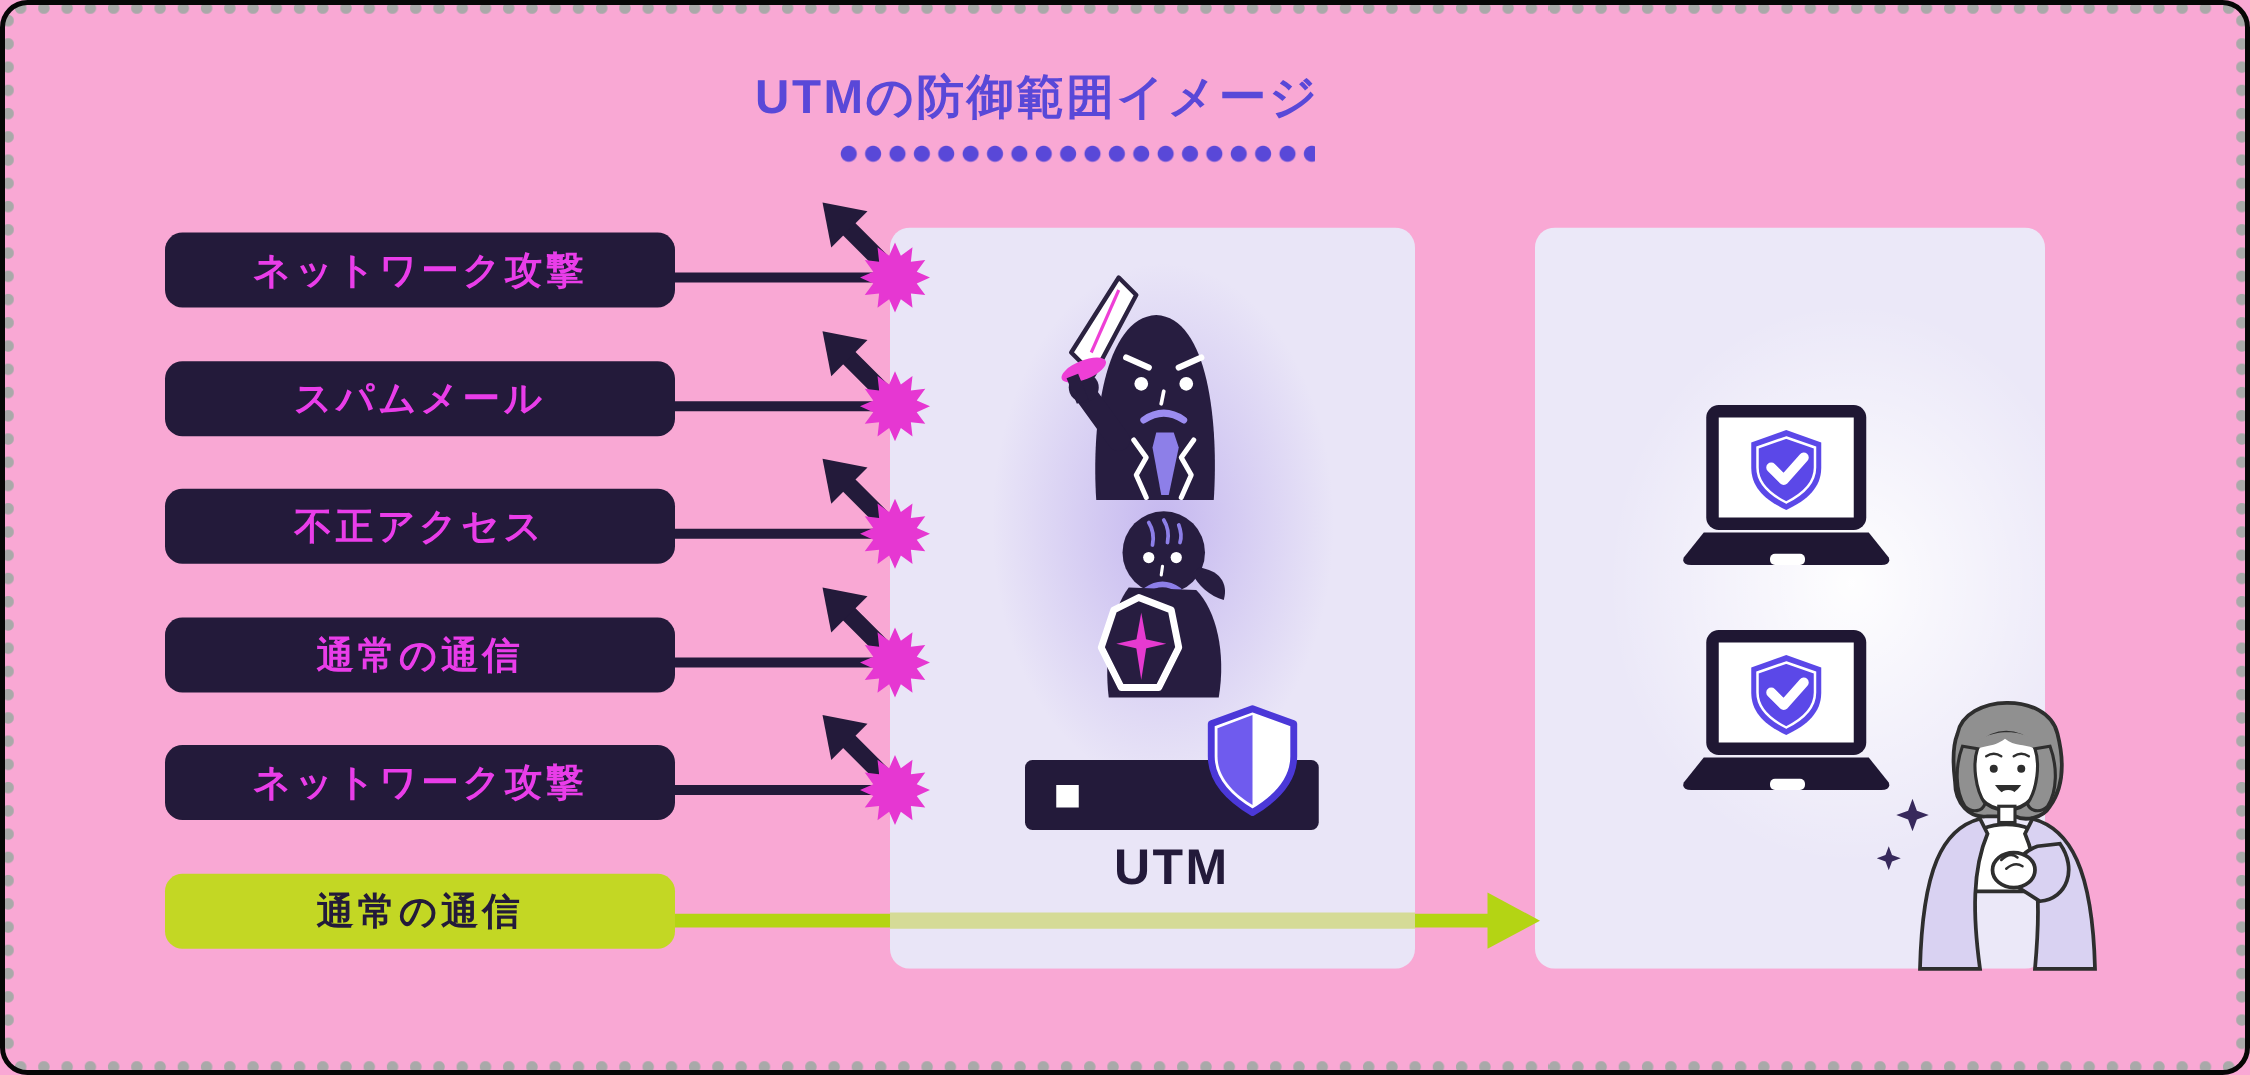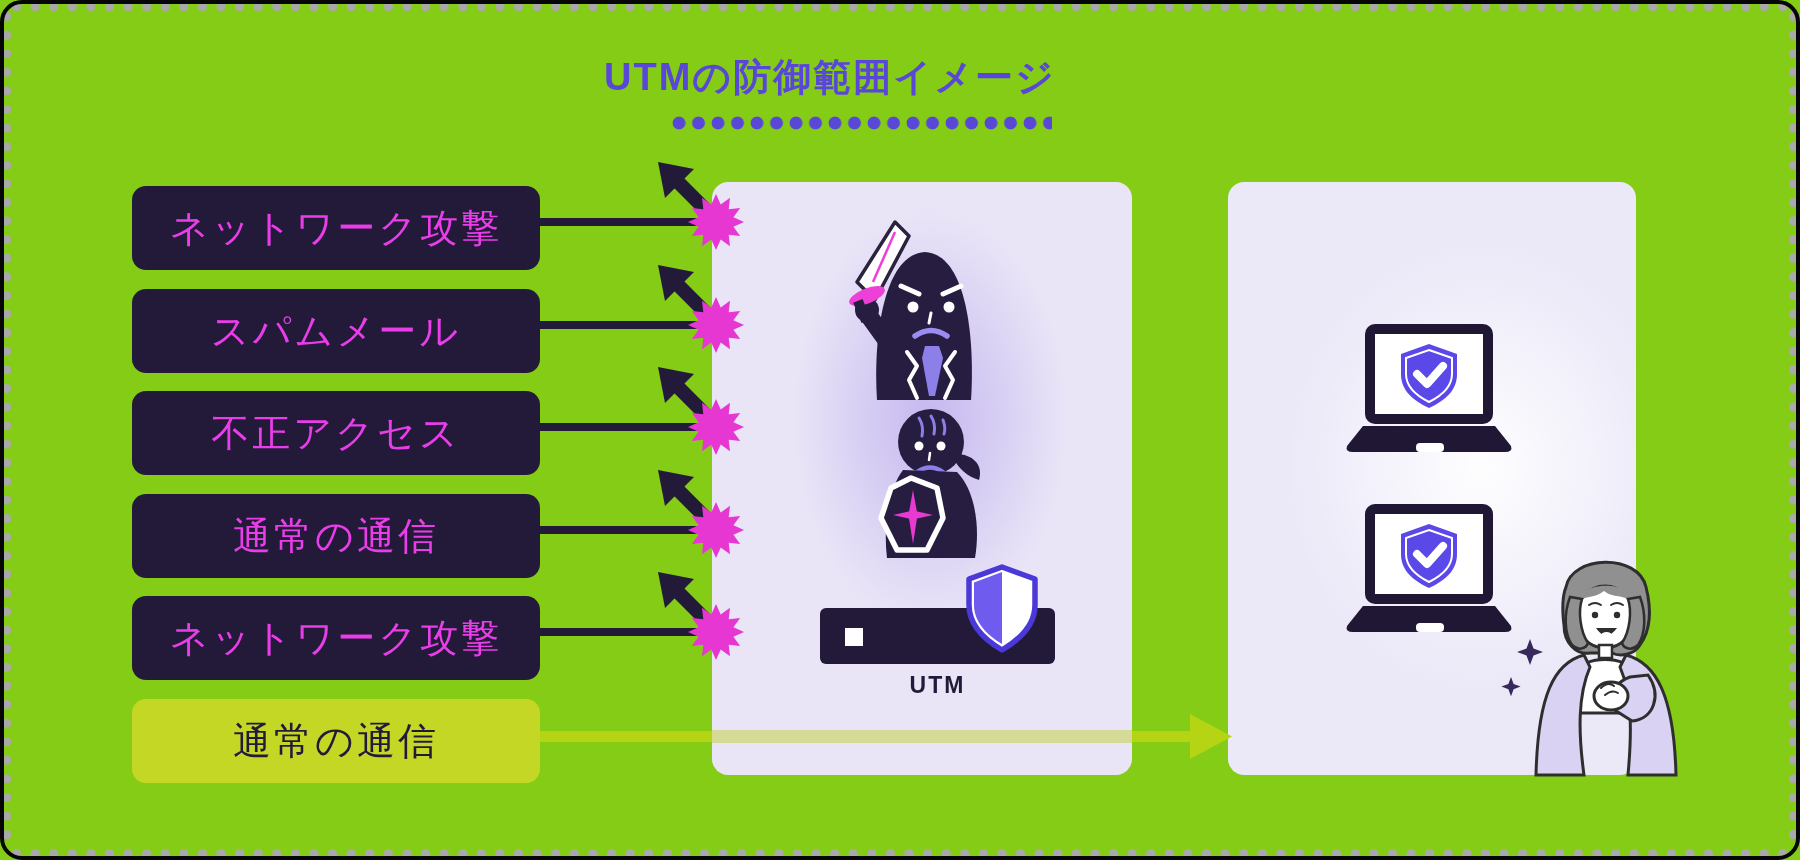--- a/index.html
+++ b/index.html
@@ -1,17 +1,17 @@
 <!DOCTYPE html>
 <html><head>
 <meta charset="utf-8">
 <style>
   html,body{margin:0;padding:0;background:#ffffff;}
   body{font-family:"Liberation Sans","DejaVu Sans",sans-serif;}
-  .canvas{position:relative;width:1800px;height:860px;background:#84cc16;overflow:hidden;}
+  .canvas{position:relative;width:1800px;height:860px;background:#f9a8d4;overflow:hidden;}
   .frame{position:absolute;inset:0;border:4px solid #060606;border-radius:22px;pointer-events:none;z-index:40;}
   .edge-dots{position:absolute;z-index:39;pointer-events:none;}
   .edge-dots.top{left:12px;right:12px;top:2px;height:9px;
     background:radial-gradient(circle at 4.5px 4.5px,#a9a9a9 4.2px,transparent 5px);background-size:18.6px 9px;background-repeat:repeat-x;}
   .edge-dots.bottom{left:12px;right:12px;bottom:2px;height:9px;
     background:radial-gradient(circle at 4.5px 4.5px,#a9a9a9 4.2px,transparent 5px);background-size:18.6px 9px;background-repeat:repeat-x;}
   .edge-dots.left{top:12px;bottom:12px;left:2px;width:9px;
     background:radial-gradient(circle at 4.5px 4.5px,#a9a9a9 4.2px,transparent 5px);background-size:9px 18.6px;background-repeat:repeat-y;}
   .edge-dots.right{top:12px;bottom:12px;right:2px;width:9px;
     background:radial-gradient(circle at 4.5px 4.5px,#a9a9a9 4.2px,transparent 5px);background-size:9px 18.6px;background-repeat:repeat-y;}
@@ -20,39 +20,39 @@
     font-size:38px;font-weight:bold;letter-spacing:2px;color:#5948d8;z-index:5;}
   .title-dots{position:absolute;left:672px;top:116px;width:380px;height:14px;z-index:5;
     background:radial-gradient(circle at 7px 7px,#5948d8 6px,transparent 6.8px);background-size:19.5px 14px;background-repeat:repeat-x;}
 
   .panel{position:absolute;top:182px;height:593px;border-radius:16px;z-index:1;}
   .panel.middle{left:712px;width:420px;background:
     radial-gradient(ellipse 190px 290px at 52% 40%,rgba(147,121,228,0.42),rgba(147,121,228,0) 72%),#e9e5f7;}
   .panel.right{left:1228px;width:408px;background:
     radial-gradient(ellipse 260px 300px at 62% 48%,rgba(255,255,255,0.95),rgba(255,255,255,0) 75%),#ebe8f8;}
 
-  .threat-box{position:absolute;left:132px;width:408px;height:84px;border-radius:14px;
+  .threat-box{position:absolute;left:132px;width:408px;height:60px;border-radius:14px;
     background:#231a3a;color:#e93de9;display:flex;align-items:center;justify-content:center;
-    font-size:38px;font-weight:normal;letter-spacing:3px;z-index:6;}
+    font-size:30px;font-weight:bold;letter-spacing:3px;z-index:6;}
   .threat-box.green{background:#c3d724;color:#231a3a;}
   .hit-line{position:absolute;left:540px;width:178px;height:8px;background:#231a3a;z-index:6;}
   .burst{position:absolute;left:686px;width:60px;height:60px;z-index:8;}
   .deflect{position:absolute;left:646px;width:90px;height:90px;z-index:7;}
 
   .green-shaft{position:absolute;top:731px;height:11px;z-index:4;}
   .green-shaft.a{left:540px;width:174px;background:#b4d414;}
   .green-shaft.b{left:712px;top:730px;width:420px;height:13px;background:#d5db97;}
   .green-head{position:absolute;left:1132px;top:708px;z-index:4;}
 
   .char{position:absolute;z-index:10;}
   .utm-bar{position:absolute;left:820px;top:608px;width:235px;height:56px;border-radius:6px;background:#231a3a;z-index:10;}
   .utm-led{position:absolute;left:845px;top:628px;width:18px;height:18px;background:#ffffff;z-index:11;}
   .utm-shield{position:absolute;left:962px;top:563px;z-index:12;}
   .utm-label{position:absolute;left:820px;top:672px;width:235px;text-align:center;
-    font-size:23px;font-weight:bold;color:#231a3a;letter-spacing:2px;z-index:10;}
+    font-size:40px;font-weight:bold;color:#231a3a;letter-spacing:2px;z-index:10;}
 
   .laptop{position:absolute;left:1335px;z-index:10;}
   .woman{position:absolute;left:1498px;top:543px;z-index:15;}
   .hidden-defs{position:absolute;width:0;height:0;overflow:hidden;}
 </style>
 </head>
 <body>
 
 <div class="canvas">
 

